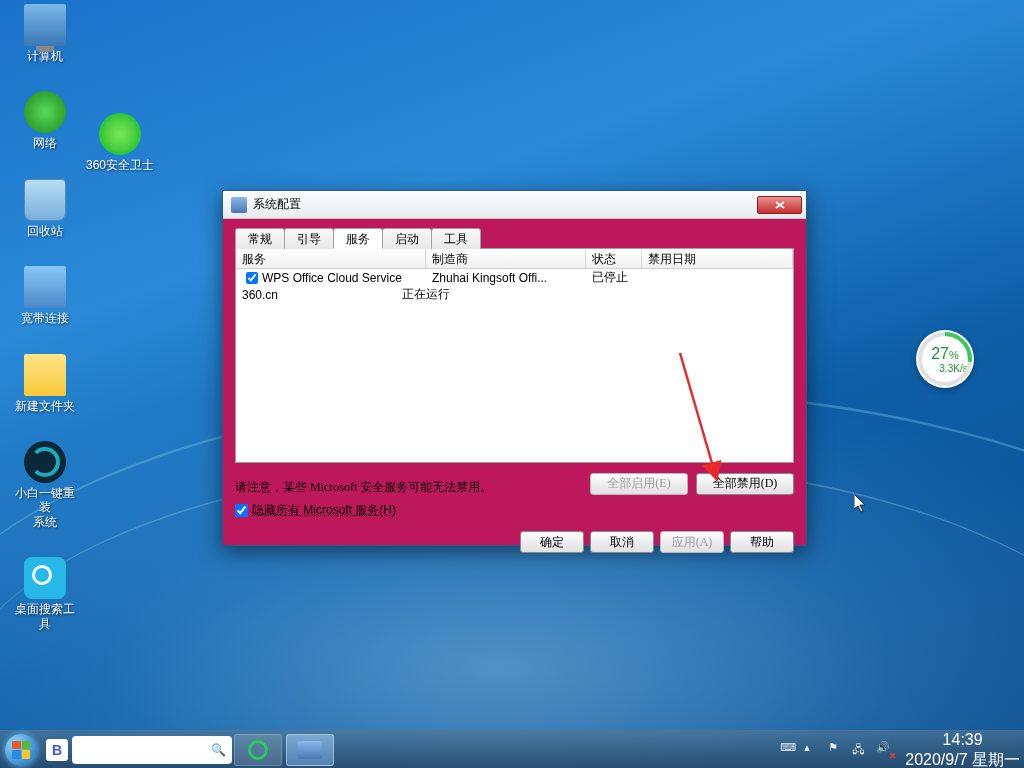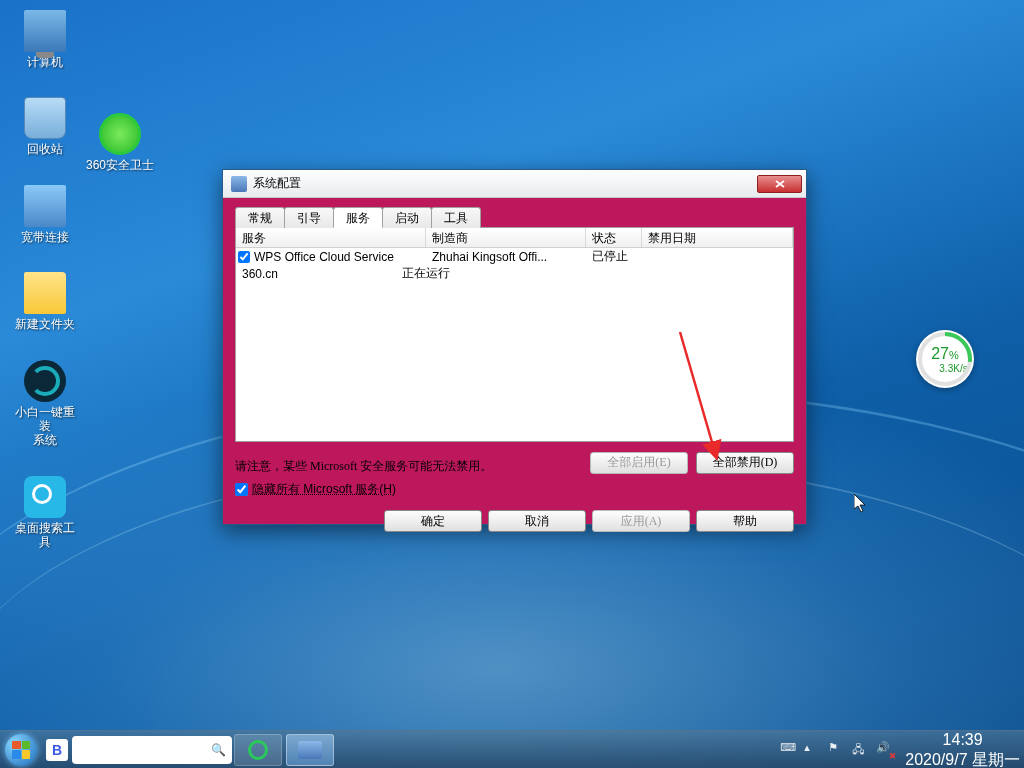--- a/index.html
+++ b/index.html
@@ -1,20 +1,20 @@
 <!DOCTYPE html>
 <html><head>
 <meta charset="utf-8">
 <style>
 * { margin: 0; padding: 0; box-sizing: border-box; font-family: "Microsoft YaHei", SimSun, sans-serif; }
 body { width: 1024px; height: 768px; overflow: hidden; position: relative; background: linear-gradient(160deg, #1a72c8 0%, #2a8ad8 30%, #0e5fa8 60%, #0c4d8a 100%); }
 .wallpaper-glow { position: absolute; width: 1400px; height: 600px; border-radius: 50%; background: radial-gradient(ellipse, rgba(180,230,255,0.4) 0%, rgba(100,180,240,0.2) 40%, transparent 70%); left: -200px; bottom: -200px; }
 .curve { position: absolute; bottom: 80px; left: -100px; width: 1400px; height: 300px; border-top: 3px solid rgba(150,220,255,0.3); border-radius: 50%/100% 100% 0 0; }
 .curve2 { position: absolute; bottom: 60px; left: -50px; width: 1200px; height: 250px; border-top: 2px solid rgba(200,240,255,0.25); border-radius: 50%/100% 100% 0 0; }
-.desktop-icons { position: absolute; top: 10px; left: 10px; display: flex; flex-direction: column; gap: 28px; }
+.desktop-icons { position: absolute; top: 4px; left: 10px; display: flex; flex-direction: column; gap: 28px; }
 .d-icon { width: 70px; display: flex; flex-direction: column; align-items: center; color: #fff; font-size: 12px; text-shadow: 1px 1px 2px rgba(0,0,0,0.7); cursor: pointer; }
 .d-icon .ico { width: 42px; height: 42px; margin-bottom: 3px; display: flex; align-items: center; justify-content: center; }
 .d-icon .lbl { text-align: center; line-height: 1.2; }
 .ico-computer { background: linear-gradient(#7ab8e8,#3a78b8); border-radius: 2px; position: relative; }
 .ico-computer::after { content:''; position:absolute; bottom:-6px; left:12px; width:18px; height:6px; background:#888; border-radius: 0 0 4px 4px; }
 .ico-network { background: radial-gradient(#5ad85a,#1a8a1a); border-radius: 50%; }
 .ico-recycle { background: linear-gradient(rgba(200,230,250,0.9),rgba(130,180,220,0.9)); border-radius: 4px 4px 8px 8px; border: 1px solid #5a8ab8; }
 .ico-conn { background: linear-gradient(#8ac8f8,#4a88c8); border-radius: 2px; }
 .ico-folder { background: linear-gradient(#ffe48a,#f8c838); border-radius: 2px 4px 2px 2px; }
 .ico-reinstall { width:42px; height:42px; background:#0a2838; border-radius:50%; position:relative; }
@@ -22,46 +22,46 @@
 .ico-search { background:#28b8e8; border-radius:8px; position:relative; }
 .ico-search::after { content:''; position:absolute; top:8px; left:8px; width:14px; height:14px; border:3px solid #fff; border-radius:50%; }
 .ico-360 { background: radial-gradient(#7aea5a,#2aba2a); border-radius:50%; border:3px solid #2aca3a; }
 .floater { position:absolute; right:50px; top:330px; width:58px; height:58px; border-radius:50%; background:#fff; display:flex; flex-direction:column; align-items:center; justify-content:center; font-size:11px; color:#3ac83a; box-shadow:0 2px 6px rgba(0,0,0,0.3); }
 .floater .pct { font-size:16px; color:#1a9a2a; }
 .floater .spd { font-size:10px; color:#1a9a2a;margin-left:17px; }
 .floater svg { position:absolute; inset:0; }
 .cursor { position:absolute; right:156px; top:494px; color:#fff; font-size:16px; text-shadow:1px 1px 1px rgba(0,0,0,0.5); }
 
 
-.dialog { position:absolute; left:222px; top:169px; width:585px; height:356px; background:#f0f0f0; border:1px solid #2a5a8a; box-shadow:0 6px 20px rgba(0,0,0,0.5); }
+.dialog { position:absolute; left:222px; top:190px; width:585px; height:356px; background:#f0f0f0; border:1px solid #2a5a8a; box-shadow:0 6px 20px rgba(0,0,0,0.5); }
 .titlebar { height:28px; background:linear-gradient(#fdfdfe,#e8ecef); display:flex; align-items:center; padding:0 4px 0 8px; border-bottom:1px solid #c8c8c8; }
 .titlebar .ticon { width:16px; height:16px; background:linear-gradient(#8ab8e8,#4a78b8); margin-right:6px; border-radius:2px; }
 .titlebar .ttext { flex:1; font-size:12px; }
 .closebtn { width:45px; height:18px; background:linear-gradient(#e89090,#c83030); border:1px solid #8a2020; border-radius:2px; display:flex; align-items:center; justify-content:center; color:#fff; font-size:11px; cursor:pointer; }
 .dlgbody { position:absolute; top:28px; bottom:0; left:0; right:0; background:#be185d; padding:8px 12px 10px; }
 .tabs { display:flex; border-bottom:1px solid #a0a0a0; height:22px; }
 .tab { padding:2px 12px 0; font-size:12px; background:linear-gradient(#f8f8f8,#e8e8e8); border:1px solid #a0a0a0; border-bottom:none; margin-right:-1px; border-radius:3px 3px 0 0; cursor:pointer; position:relative; top:1px; }
 .tab.active { background:#fff; z-index:2; border-bottom:1px solid #fff; }
 .tabpane { border:1px solid #a0a0a0; border-top:none; background:#fff; position:relative; height:214px; }
 .listhdr { display:flex; height:20px; background:linear-gradient(#fff,#f0f0f0); border-bottom:1px solid #d0d0d0; font-size:12px; }
 .listhdr .col { padding:2px 6px; border-right:1px solid #d8d8d8; }
 .c1{width:190px;} .c2{width:160px;} .c3{width:56px;} .c4{flex:1;}
 .row { display:flex; font-size:12px; font-family:SimSun,monospace; height:17px; align-items:center; }
-.row .c1 { display:flex; align-items:center; padding-left:2px; gap:4px; }
+.row .c1 { display:flex; align-items:center; padding-left:10px; gap:4px; }
 .row input[type=checkbox] { width:12px; height:12px; }
 .row .c2,.row .c3,.row .c4 { padding-left:6px; }
 .notetxt { font-size:12px; margin-top:8px; font-family:SimSun; }
 .btn { height:22px; padding:0 10px; font-size:12px; background:linear-gradient(#fdfdfd,#e0e0e0); border:1px solid #888; border-radius:3px; cursor:pointer; font-family:SimSun; }
 .btn:disabled { color:#9a9a9a; border-color:#b8b8b8; }
 .midrow { display:flex; align-items:center; margin-top:8px; }
 .midrow .spacer { flex:1; }
 .midrow .btn { width:98px; margin-left:8px; }
 .hidechk { font-size:12px; font-family:SimSun; margin-top:6px; display:flex; align-items:center; gap:4px; text-decoration:underline; text-decoration-style:dotted; }
 .footer { display:flex; justify-content:flex-end; gap:6px; margin-top:12px; }
-.footer .btn { width:98px; }
+.footer .btn { width:64px; }
 .arrow { position:absolute; left:440px; top:100px; pointer-events:none; }
 .arrow svg { overflow:visible; }
 
 
 .taskbar { position:absolute; bottom:0; left:0; right:0; height:38px; background:linear-gradient(rgba(80,120,150,0.6),rgba(40,70,100,0.8)); border-top:1px solid rgba(255,255,255,0.2); display:flex; align-items:center; }
 .startbtn { width:42px; height:38px; display:flex; align-items:center; justify-content:center; cursor:pointer; }
 .startbtn .orb { width:32px; height:32px; border-radius:50%; background:radial-gradient(circle at 30% 30%, #8ad8ff,#1a6aba); box-shadow:0 0 6px rgba(120,200,255,0.8); display:grid; grid-template:1fr 1fr/1fr 1fr; gap:1px; padding:7px; }
 .orb span:nth-child(1){background:#e85a2a;} .orb span:nth-child(2){background:#5aba2a;} .orb span:nth-child(3){background:#2a8ae8;} .orb span:nth-child(4){background:#f8c82a;}
 .orb span { border-radius:1px; }
 .tbitem { width:48px; height:32px; margin:0 2px; border-radius:3px; display:flex; align-items:center; justify-content:center; cursor:pointer; }
@@ -77,20 +77,24 @@
 <body>
 
 <div class="wallpaper-glow"></div>
 <div class="curve"></div>
 <div class="curve2"></div>
 
 <div class="desktop-icons" id="dicons">
     <div class="d-icon">
       <div class="ico ico-computer"></div>
       <span class="lbl">计算机</span>
+    </div>
+    <div class="d-icon">
+      <div class="ico ico-network"></div>
+      <span class="lbl">网络</span>
     </div>
     <div class="d-icon">
       <div class="ico ico-recycle"></div>
       <span class="lbl">回收站</span>
     </div>
     <div class="d-icon">
       <div class="ico ico-conn"></div>
       <span class="lbl">宽带连接</span>
     </div>
     <div class="d-icon">

